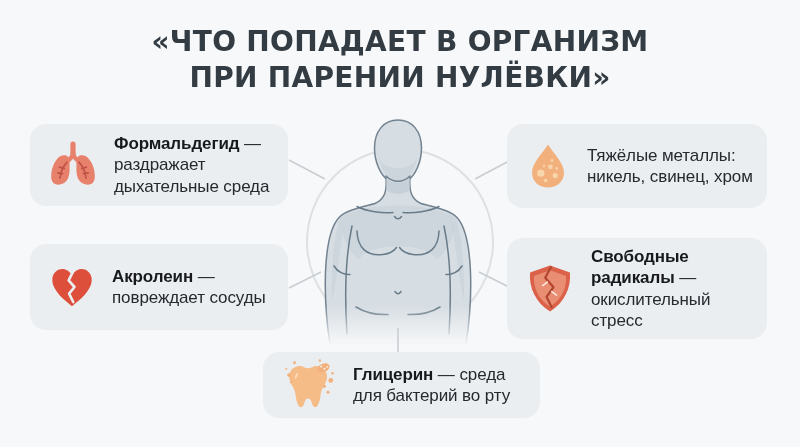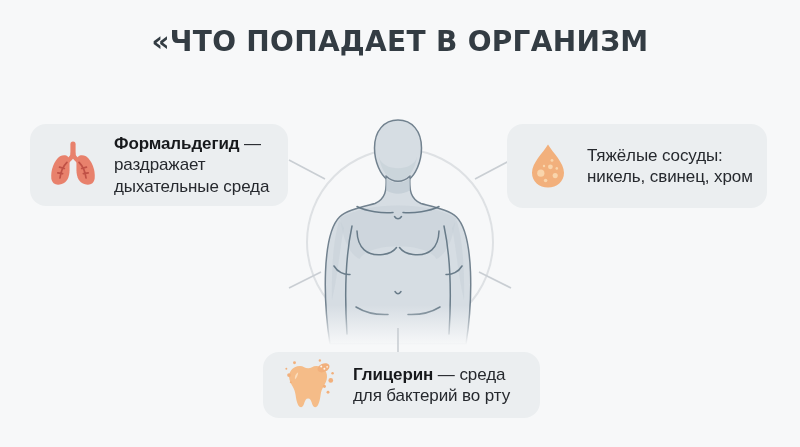--- a/index.html
+++ b/index.html
@@ -29,21 +29,21 @@
   .card-acrolein{left:30px;top:244px;width:258px;height:86px;}
   .card-heavy-metals{left:507px;top:124px;width:260px;height:84px;}
   .card-free-radicals{left:507px;top:238px;width:260px;height:101px;}
   .card-glycerin{left:263px;top:352px;width:277px;height:66px;align-items:center;}
 </style>
 </head>
 <body>
 
 <div class="stage">
 
-  <h1 class="title"><span>«ЧТО ПОПАДАЕТ В ОРГАНИЗМ</span><br></h1>
+  <h1 class="title"><span>«ЧТО ПОПАДАЕТ В ОРГАНИЗМ</span><br><span>ПРИ ПАРЕНИИ НУЛЁВКИ»</span></h1>
 
   <svg class="figure-svg" width="800" height="447" viewBox="0 0 800 447">
     <defs>
       <linearGradient id="fadeBottom" x1="0" y1="0" x2="0" y2="1">
         <stop offset="0" stop-color="#F7F8F9" stop-opacity="0"></stop>
         <stop offset="0.8" stop-color="#F7F8F9" stop-opacity="1"></stop>
       </linearGradient>
     </defs>
     <circle cx="400" cy="242" r="93" fill="none" stroke="#DEE1E4" stroke-width="2"></circle>
     <g stroke="#C9CED3" stroke-width="1.6">
@@ -87,37 +87,57 @@
         <path d="M30 16 C30 22 35 24 39 28" stroke="#E8816C" stroke-width="5" fill="none" stroke-linecap="round"></path>
         <path d="M26 25 C26 19 20 17 15 20 C8 25 4 36 5 46 C6 52 11 54 17 52 C23 50 26 44 26 36 Z" fill="#E8816C"></path>
         <path d="M34 25 C34 19 40 17 45 20 C52 25 56 36 55 46 C54 52 49 54 43 52 C37 50 34 44 34 36 Z" fill="#E8816C"></path>
         <path d="M23 27 C19 31 16 37 15 45 M20 34 L14.5 32.5 M18 40 L12.5 39" stroke="#C05146" stroke-width="2" fill="none" stroke-linecap="round"></path>
         <path d="M37 27 C41 31 44 37 45 45 M40 34 L45.5 32.5 M42 40 L47.5 39" stroke="#C05146" stroke-width="2" fill="none" stroke-linecap="round"></path>
       </svg>
     </span>
     <p class="card-text"><b>Формальдегид</b><span> — раздражает дыхательные среда</span></p>
   </div>
 
+  <div class="card card-acrolein">
+    <span class="icon">
+      <svg viewBox="0 0 60 60" width="50" height="50">
+        <path d="M30 53 C14 41 5 30 6.5 19 C7.8 10 18 5.5 25 10.5 C27.8 12.5 29 14.5 30 16.5 C31 14.5 32.2 12.5 35 10.5 C42 5.5 52.2 10 53.5 19 C55 30 46 41 30 53 Z" fill="#DD4F3B"></path>
+        <path d="M31 12 L26 22 L33 30 L26.5 38 L31.5 48" stroke="#EBEEF0" stroke-width="3.2" fill="none" stroke-linejoin="round" stroke-linecap="round"></path>
+      </svg>
+    </span>
+    <p class="card-text"><b>Акролеин</b><span> — повреждает сосуды</span></p>
+  </div>
 
   <div class="card card-heavy-metals">
     <span class="icon">
       <svg viewBox="0 0 60 60" width="48" height="48">
         <path d="M30 3 C36.5 14 50 25.5 50 38.5 C50 49.5 41 57 30 57 C19 57 10 49.5 10 38.5 C10 25.5 23.5 14 30 3 Z" fill="#F2B07C"></path>
         <circle cx="21" cy="39" r="4.5" fill="#F9D5AC"></circle>
         <circle cx="33" cy="31" r="3" fill="#F9D5AC"></circle>
         <circle cx="39" cy="42" r="3.2" fill="#F9D5AC"></circle>
         <circle cx="27" cy="48" r="2.2" fill="#F9D5AC"></circle>
         <circle cx="35" cy="23" r="1.8" fill="#F9D5AC"></circle>
         <circle cx="41" cy="33" r="1.6" fill="#F9D5AC"></circle>
         <circle cx="25" cy="30" r="1.5" fill="#F9D5AC"></circle>
       </svg>
     </span>
-    <p class="card-text"><b></b><span>Тяжёлые сосуды: никель, свинец, хром</span></p>
+    <p class="card-text"><b></b><span>Тяжёлые металлы: никель, свинец, хром</span></p>
   </div>
 
+  <div class="card card-free-radicals">
+    <span class="icon">
+      <svg viewBox="0 0 60 60" width="52" height="52">
+        <path d="M30 3 L53 11 C54.5 28 47 45.5 30 56 C13 45.5 5.5 28 7 11 Z" fill="#DB6148"></path>
+        <path d="M30 8.5 L48.5 15 C49.3 28.5 43.5 42 30 50.5 C16.5 42 10.7 28.5 11.5 15 Z" fill="#E98E72"></path>
+        <path d="M31 5 L24.5 17 L34 28 L26 39 L32 51" stroke="#B24631" stroke-width="2.6" fill="none" stroke-linejoin="round" stroke-linecap="round"></path>
+        <path d="M27 22 L21.5 26 M32 33 L37.5 37" stroke="#FBE8E0" stroke-width="1.8" fill="none" stroke-linecap="round"></path>
+      </svg>
+    </span>
+    <p class="card-text"><b>Свободные радикалы</b><span> — окислительный стресс</span></p>
+  </div>
 
   <div class="card card-glycerin">
     <span class="icon">
       <svg viewBox="0 0 64 64" width="58" height="58">
         <path d="M22 11 C13.5 11 8.5 18.5 10.5 26 C12.3 32.8 16.2 35 17.2 43 C18.3 51.6 20.3 56.5 23.3 56.5 C27.3 56.5 26.3 47 31 47 C35.7 47 34.7 56.5 38.7 56.5 C41.7 56.5 43.7 51.6 44.8 43 C45.8 35 49.7 32.8 51.5 26 C53.5 18.5 48.5 11 40 11 C36.3 11 34.3 13.6 31 13.6 C27.7 13.6 25.7 11 22 11 Z" fill="#F5BC88"></path>
         <path d="M20 18 C17 20 16 23 16.5 26 C18.5 24 20 21 20 18 Z" fill="#FBDDBC"></path>
         <g fill="#F2B07C">
           <ellipse cx="48" cy="13" rx="7" ry="4.6" transform="rotate(-24 48 13)"></ellipse>
           <circle cx="10" cy="21" r="2.1"></circle>
           <circle cx="16" cy="7.5" r="1.6"></circle>

